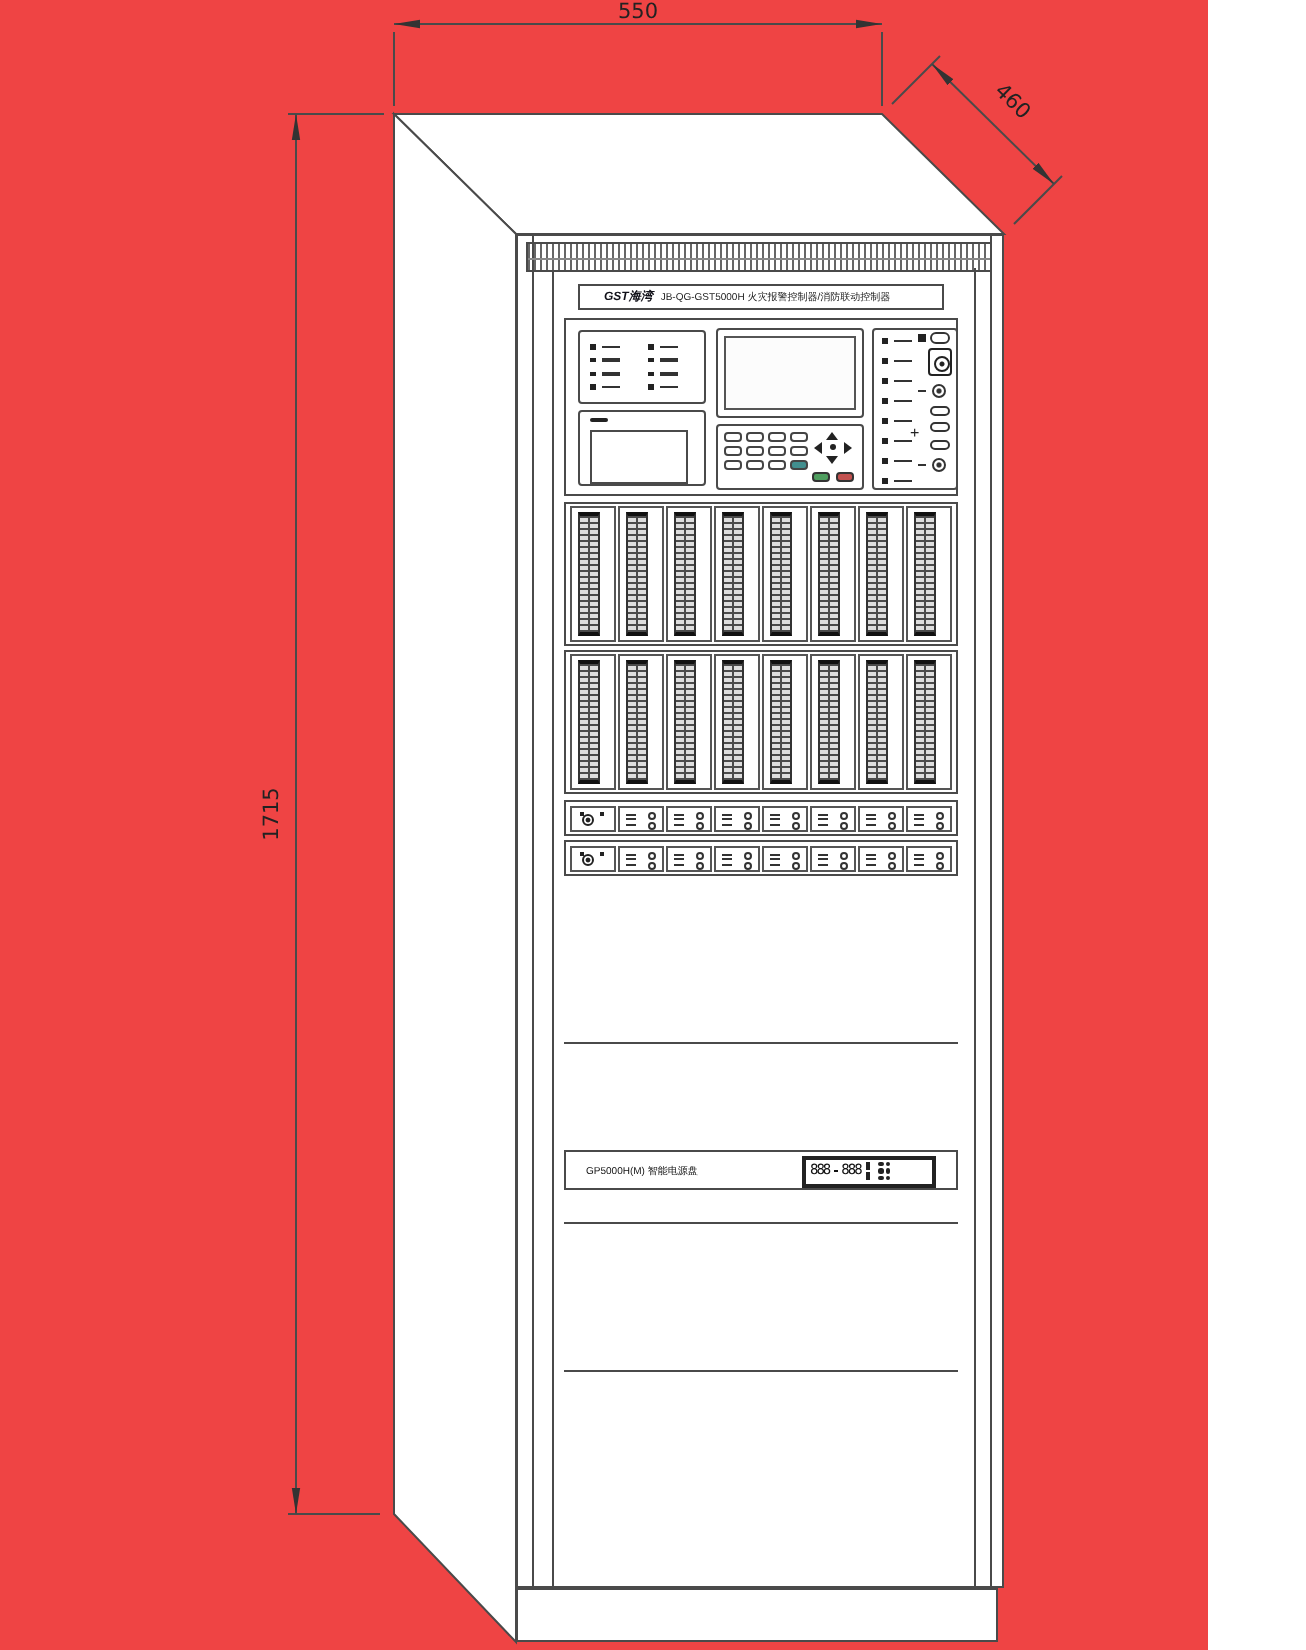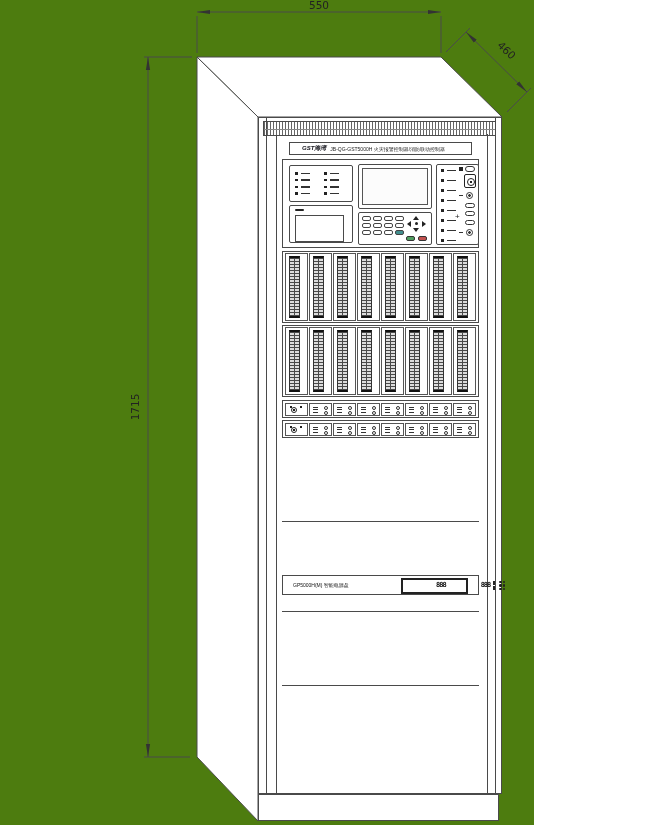--- a/index.html
+++ b/index.html
@@ -1,20 +1,20 @@
 <!DOCTYPE html>
 <html style="--line: #4a4a4a; --dark: #1a1a1a; --green-key: #4f9e5f; --red-key: #c2514f; --teal-key: #418f8f;"><head>
 <meta charset="utf-8">
 <style>
   :root{
     --line:#4a4a4a; --dark:#1a1a1a;
     --green-key:#4f9e5f; --red-key:#c2514f; --teal-key:#418f8f;
   }
   html,body{margin:0;padding:0;background:#fff;}
-  #canvas{position:relative;width:534px;height:825px;background:#4d7c0f;overflow:hidden;
+  #canvas{position:relative;width:604px;height:825px;background:#ef4444;overflow:hidden;
           font-family:"Liberation Sans","DejaVu Sans",sans-serif;color:var(--dark);}
   #linework{position:absolute;left:0;top:0;}
   .dl{stroke:var(--line);stroke-width:1;fill:none;}
   .face{fill:#ffffff;stroke:var(--line);stroke-width:1;}
   .dimtext{font:10.5px "DejaVu Sans",sans-serif;fill:#222;}
 
   
   #front{position:absolute;left:258px;top:117px;width:244px;height:677px;
          border:1px solid var(--line);background:#fff;box-sizing:border-box;}
   .rail{position:absolute;top:16px;bottom:0;width:1px;background:var(--line);}
@@ -111,22 +111,22 @@
   
   .divider{position:absolute;left:23px;width:197px;height:1px;background:var(--line);}
   #div1{top:403px;} #div2{top:493px;} #div3{top:567px;}
 
   
   #psu{position:absolute;left:23px;top:457px;width:197px;height:20px;box-sizing:border-box;
        border:1px solid var(--line);background:#fff;display:flex;align-items:center;}
   #psu .plabel{margin-left:10px;font-size:5px;color:#111;white-space:nowrap;}
   #bezel{position:absolute;left:118px;top:1.5px;width:67px;height:16px;box-sizing:border-box;
          border:2px solid #222;background:#fff;display:flex;align-items:center;gap:2px;padding:0 2px;}
-  .seg{font-family:"DejaVu Sans Mono",monospace;font-size:7px;font-weight:bold;color:#111;
-       letter-spacing:-1px;line-height:7px;margin-left:31px;}
+  .seg{font-family:"DejaVu Sans Mono",monospace;font-size:7px;font-weight:normal;color:#111;
+       letter-spacing:-1px;line-height:7px;}
   #bezel .segdash{width:2px;height:1px;background:#111;}
   #bezel .bars{display:flex;flex-direction:column;gap:1px;margin-left:1px;}
   #bezel .bars i{display:block;width:2px;height:4px;background:#222;}
   #cluster{display:grid;grid-template-columns:repeat(2,2.5px);grid-auto-rows:2.5px;gap:1px;margin-left:2px;}
   #cluster i{display:block;width:2.5px;height:2.5px;background:#222;border-radius:50%;}
 
   
   #plinth{position:absolute;left:258px;top:794px;width:241px;height:27px;box-sizing:border-box;
           border:1px solid var(--line);background:#fff;}
 </style>

